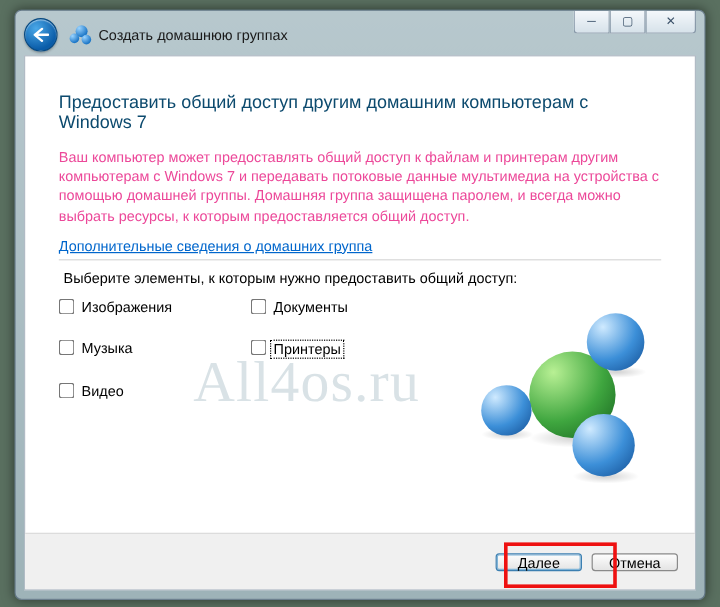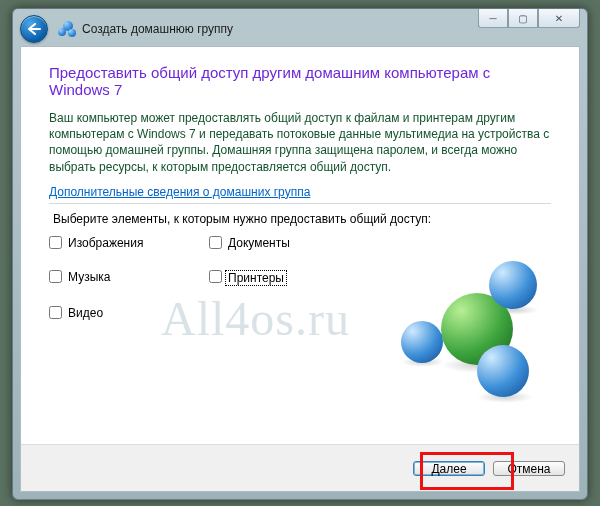--- a/index.html
+++ b/index.html
@@ -13,22 +13,22 @@
 .hg-icon .b1{width:10px;height:10px;left:5px;top:1px}
 .hg-icon .b2{width:8px;height:8px;left:0;top:8px}
 .hg-icon .b3{width:8px;height:8px;left:10px;top:9px}
 .title-text{font-size:12px;color:#1a1a1a}
 .caption-btns{position:absolute;right:0;top:-5px;display:flex}
 .cap{width:28px;height:18px;border:1px solid rgba(100,120,140,.7);border-top:none;background:linear-gradient(180deg,#f4f8fb,#d7e2ea);display:flex;align-items:center;justify-content:center;font-size:10px;color:#3a5068;font-family:Arial}
 .cap:first-child{border-bottom-left-radius:3px}
 .cap:last-child{border-bottom-right-radius:3px;width:40px}
 .client{position:absolute;left:8px;top:38px;right:8px;bottom:8px;background:#fff;border:1px solid rgba(100,120,140,.5);display:flex;flex-direction:column}
 .content{flex:1;padding:14px 28px 6px 28px;overflow:hidden;position:relative}
-h1{font-size:15px;font-weight:400;color:#6d28d9;margin:3px 0 12px 0}
-.desc{font-size:12px;color:#14532d;line-height:1.35;margin:0 0 10px 0}
+h1{font-size:15px;font-weight:400;color:#0c4a6e;margin:16px 0 12px 0}
+.desc{font-size:12px;color:#ec4899;line-height:1.35;margin:0 0 10px 0}
 .link{color:#0066cc;text-decoration:underline;font-size:12px;display:inline-block;margin-bottom:2px;cursor:pointer}
 hr.sep{border:none;border-top:1px solid #d8d8d8;margin:2px 0 8px 0}
 .prompt{font-size:12px;margin:0 0 10px 4px}
 .grid{display:grid;grid-template-columns:160px 160px;row-gap:20px;column-gap:0}
 .chk{display:flex;align-items:flex-start;gap:6px}
 .chk input{width:13px;height:13px;margin:0}
 .chk.focused label{border:1px dotted #000;padding:0 2px;margin-left:-3px}
 .illus{position:absolute;right:22px;top:210px;width:160px;height:150px}
 .sphere{position:absolute;border-radius:50%}
 .sp-g{width:72px;height:72px;left:44px;top:36px;background:radial-gradient(circle at 28% 24%,#b8f094,#3fa63f 55%,#1e6e24 90%)}
@@ -53,21 +53,21 @@
     <div class="back-btn">
       <svg width="14" height="12" viewBox="0 0 14 12">
           <path d="M8 1 L2 6 L8 11 M2 6 H13" stroke="#fff" stroke-width="2" fill="none" stroke-linecap="round" stroke-linejoin="round"></path>
         </svg>
     </div>
     <div class="hg-icon">
       <div class="b b1"></div>
         <div class="b b2"></div>
         <div class="b b3"></div>
     </div>
-    <div class="title-text">Создать домашнюю группу</div>
+    <div class="title-text">Создать домашнюю группах</div>
     <div class="caption-btns">
       <div class="cap">─</div>
       <div class="cap">▢</div>
       <div class="cap">✕</div>
     </div>
   </div>
 
   <div class="client">
     <div class="content">
       <h1>Предоставить общий доступ другим домашним компьютерам с Windows 7</h1>

